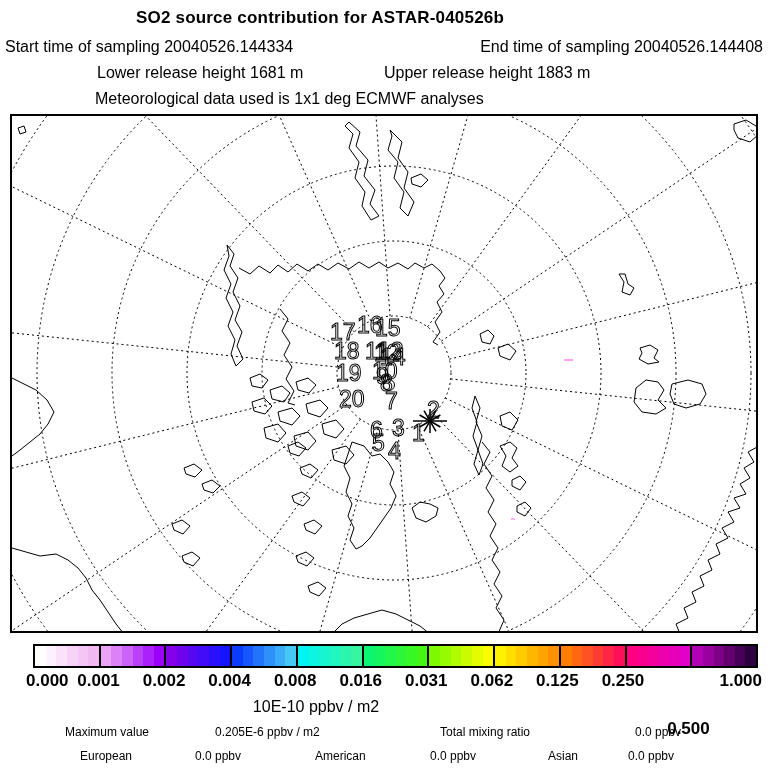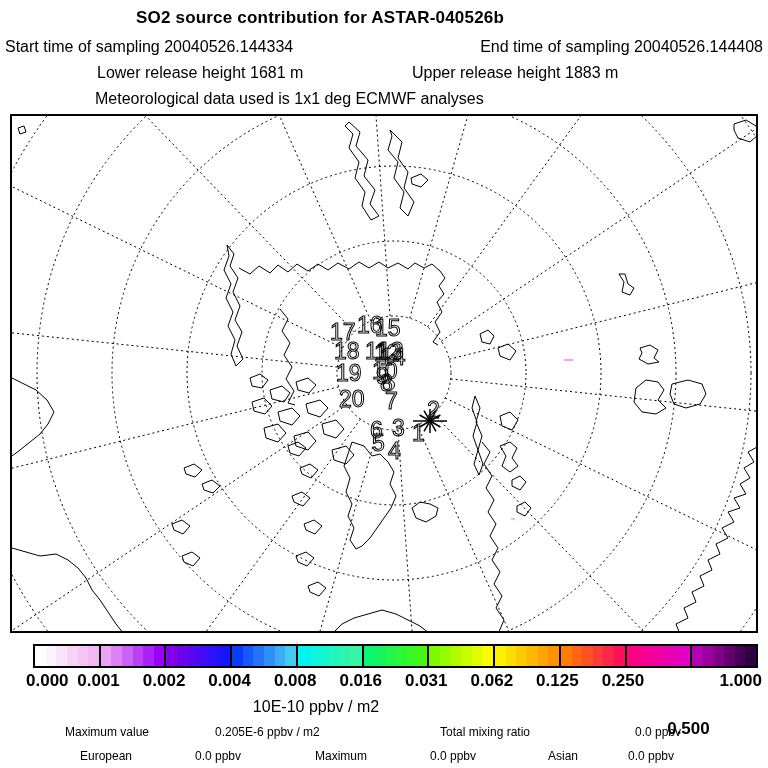--- a/index.html
+++ b/index.html
@@ -26,21 +26,21 @@
   #unit-line{left:0;top:698px;width:632px;text-align:center;font-size:16px;}
   .fline{font-size:12px;white-space:nowrap;}
 </style>
 </head>
 <body>
 
 <div class="abs" id="title">SO2 source contribution for ASTAR-040526b</div>
 <div class="abs hline" style="top:38px;left:5px;">Start time of sampling 20040526.144334</div>
 <div class="abs hline" style="top:38px;right:5px;">End time of sampling 20040526.144408</div>
 <div class="abs hline" style="top:64px;left:97px;">Lower release height 1681 m</div>
-<div class="abs hline" style="top:64px;left:412px;text-align:center;">Upper release height 1883 m</div>
+<div class="abs hline" style="top:64px;left:384px;text-align:center;">Upper release height 1883 m</div>
 <div class="abs hline" style="top:90px;left:95px;">Meteorological data used is 1x1 deg ECMWF analyses</div>
 
 <div class="abs" id="map-frame">
   <svg id="map-svg" width="744" height="515" viewBox="0 0 744 515">
       <g class="grat">
         <circle cx="382" cy="257" r="57"></circle>
         <circle cx="382" cy="257" r="132"></circle>
         <circle cx="382" cy="257" r="207"></circle>
         <circle cx="382" cy="257" r="282"></circle>
         <circle cx="382" cy="257" r="357"></circle>
@@ -253,16 +253,16 @@
     <span class="cb-label" style="left: 762px; transform: translateX(-100%);">1.000</span>
   </div>
 <div class="abs" id="unit-line">10E-10 ppbv / m2</div>
 
 <div class="abs fline" style="top:725px;left:65px;">Maximum value</div>
 <div class="abs fline" style="top:725px;left:215px;">0.205E-6 ppbv / m2</div>
 <div class="abs fline" style="top:725px;left:440px;">Total mixing ratio</div>
 <div class="abs fline" style="top:725px;left:635px;">0.0 ppbv</div>
 <div class="abs fline" style="top:749px;left:80px;">European</div>
 <div class="abs fline" style="top:749px;left:195px;">0.0 ppbv</div>
-<div class="abs fline" style="top:749px;left:315px;">Maximum</div>
+<div class="abs fline" style="top:749px;left:315px;">American</div>
 <div class="abs fline" style="top:749px;left:430px;">0.0 ppbv</div>
 <div class="abs fline" style="top:749px;left:548px;">Asian</div>
 <div class="abs fline" style="top:749px;left:628px;">0.0 ppbv</div>
 
 </body></html>

